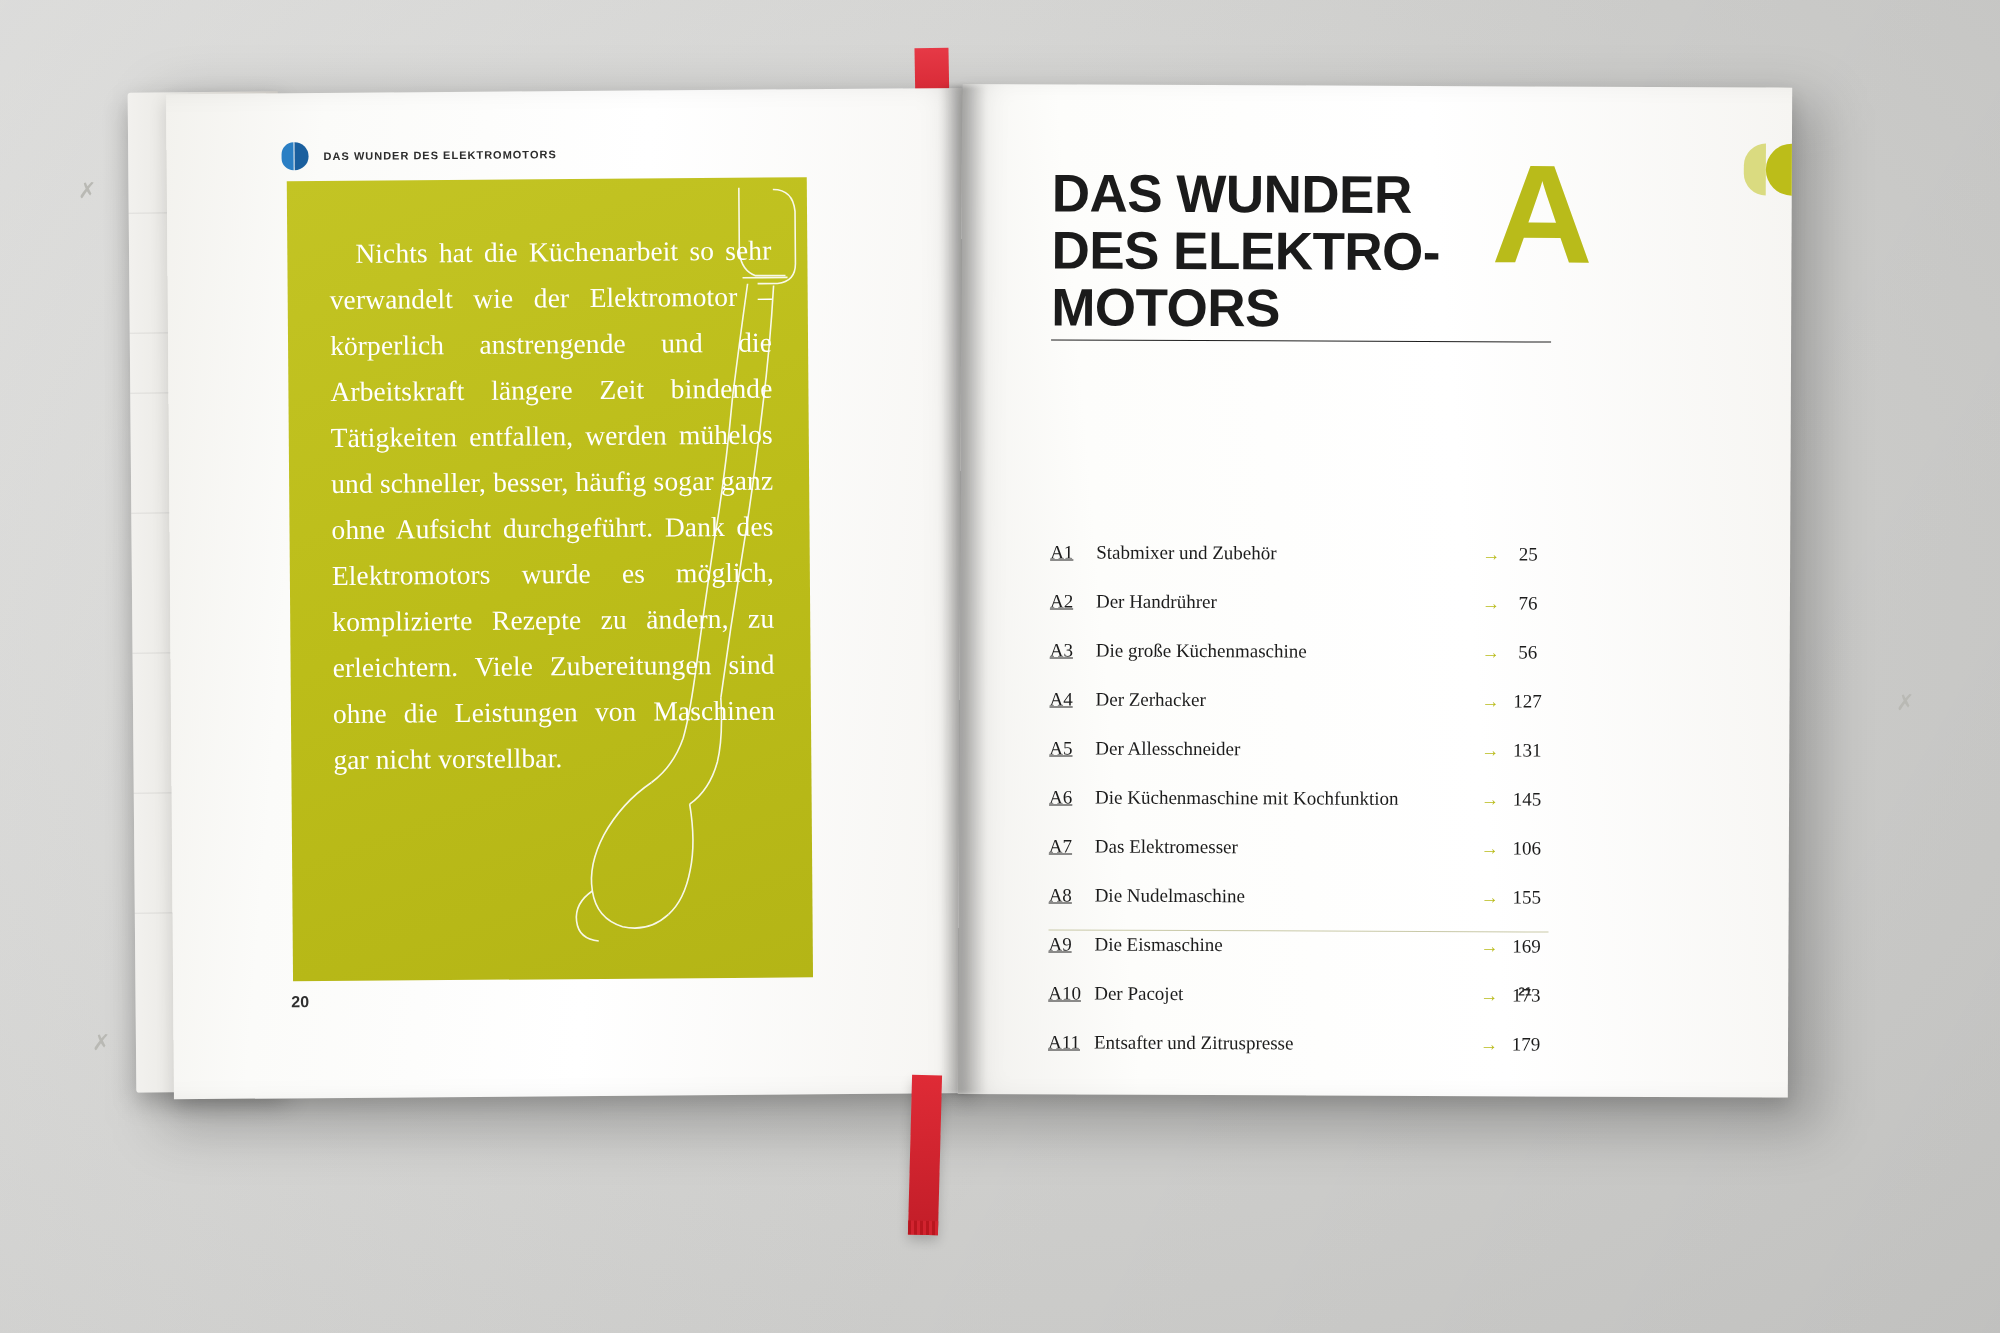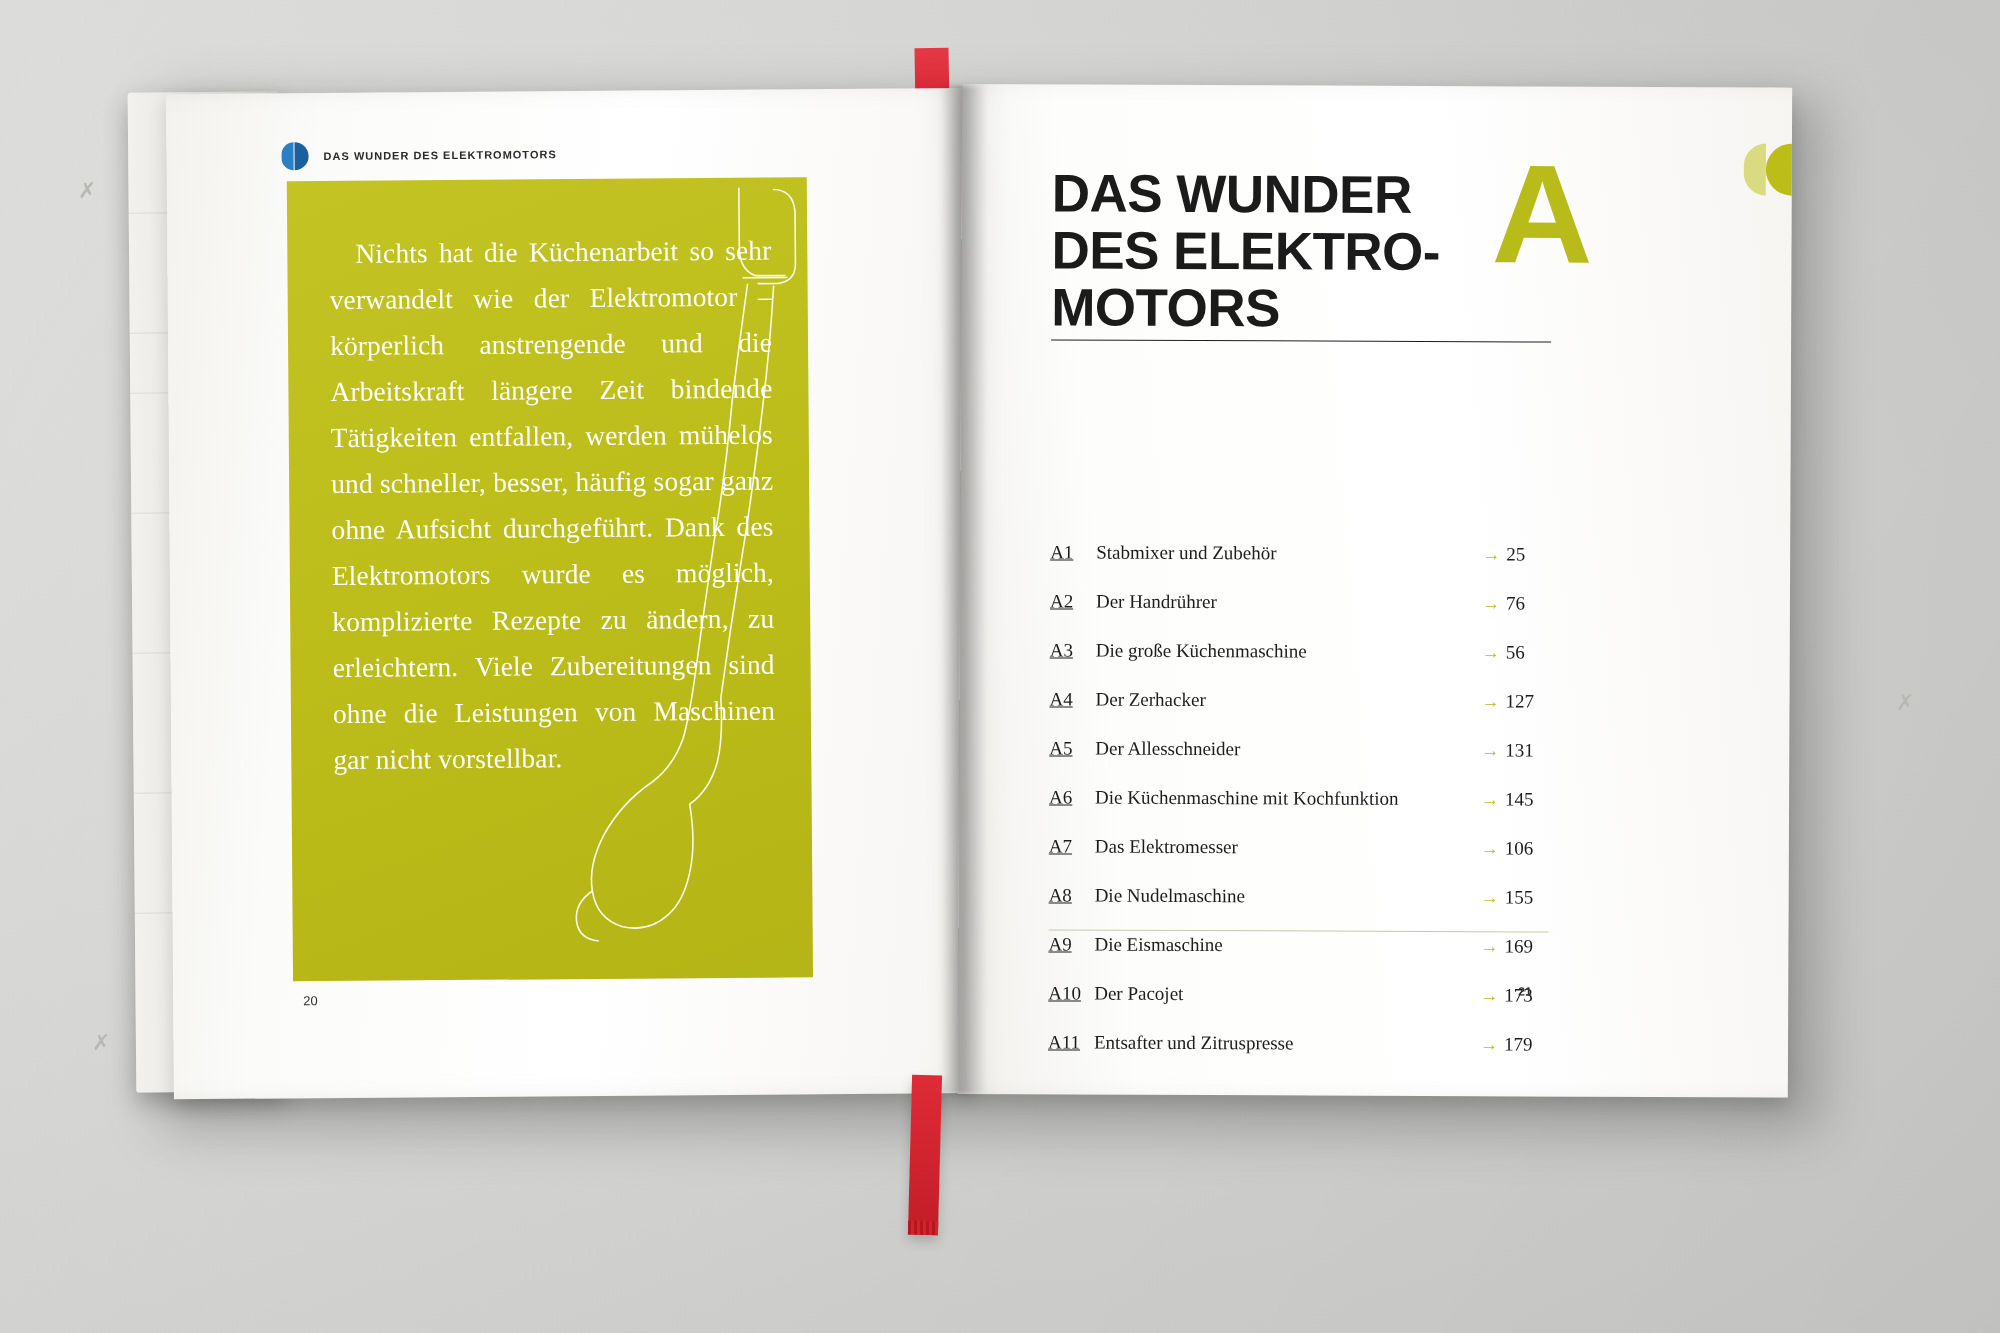--- a/index.html
+++ b/index.html
@@ -141,22 +141,22 @@
     font-family:"Liberation Serif", serif;
     font-size:27.5px;
     line-height:46px;
     text-align:justify;
     text-indent:26px;
     letter-spacing:0.1px;
   }
   
   .panel-art{position:absolute;inset:0;pointer-events:none;}
   .page-num-left{
-    position:absolute;left:130px;top:900px;
-    font-size:13px;font-weight:400;color:#2f2f2f;
+    position:absolute;left:118px;top:900px;
+    font-size:16px;font-weight:700;color:#2f2f2f;
   }
 
   
   .chapter-title{
     position:absolute;left:90px;top:80px;width:440px;
     font-size:53px;line-height:57px;font-weight:700;letter-spacing:-0.5px;
     color:#1b1b1b;text-transform:uppercase;
   }
   .chapter-letter{
     position:absolute;left:530px;top:58px;
@@ -171,21 +171,21 @@
   .toc-row{
     display:flex;align-items:baseline;
     font-family:"Liberation Serif", serif;
     font-size:19px;color:#1c1c1c;
     margin-bottom:10px;
     min-height:26px;
   }
   .toc-row .code{width:46px;flex:none;text-decoration:underline;}
   .toc-row .label{flex:1;line-height:23px;}
   .toc-row .arrow{width:26px;flex:none;color:#b9bb1a;font-size:18px;text-align:right;padding-right:6px;}
-  .toc-row .page{width:44px;flex:none;text-align:left;margin-top:17px;}
+  .toc-row .page{width:44px;flex:none;text-align:center;margin-top:17px;}
   .toc-rule{
     position:absolute;left:90px;top:845px;width:500px;height:1px;background:#c9c9a8;
   }
   .page-num-right{
     position:absolute;left:560px;top:898px;
     font-size:12px;font-weight:700;color:#2f2f2f;
   }
   
   .bleed-dot{
     position:absolute;right:-0px;top:56px;width:26px;height:52px;

